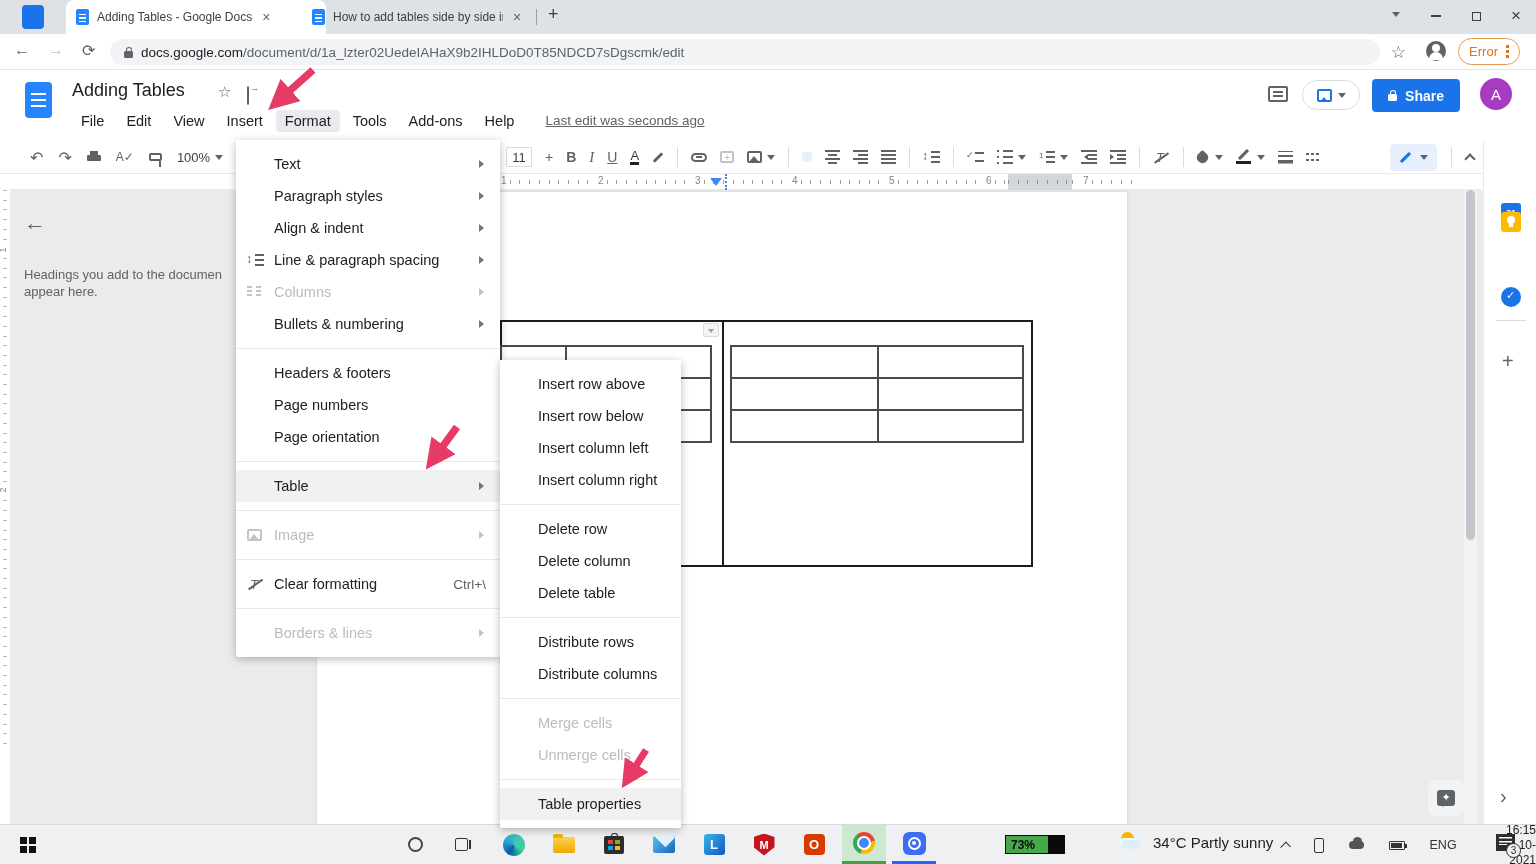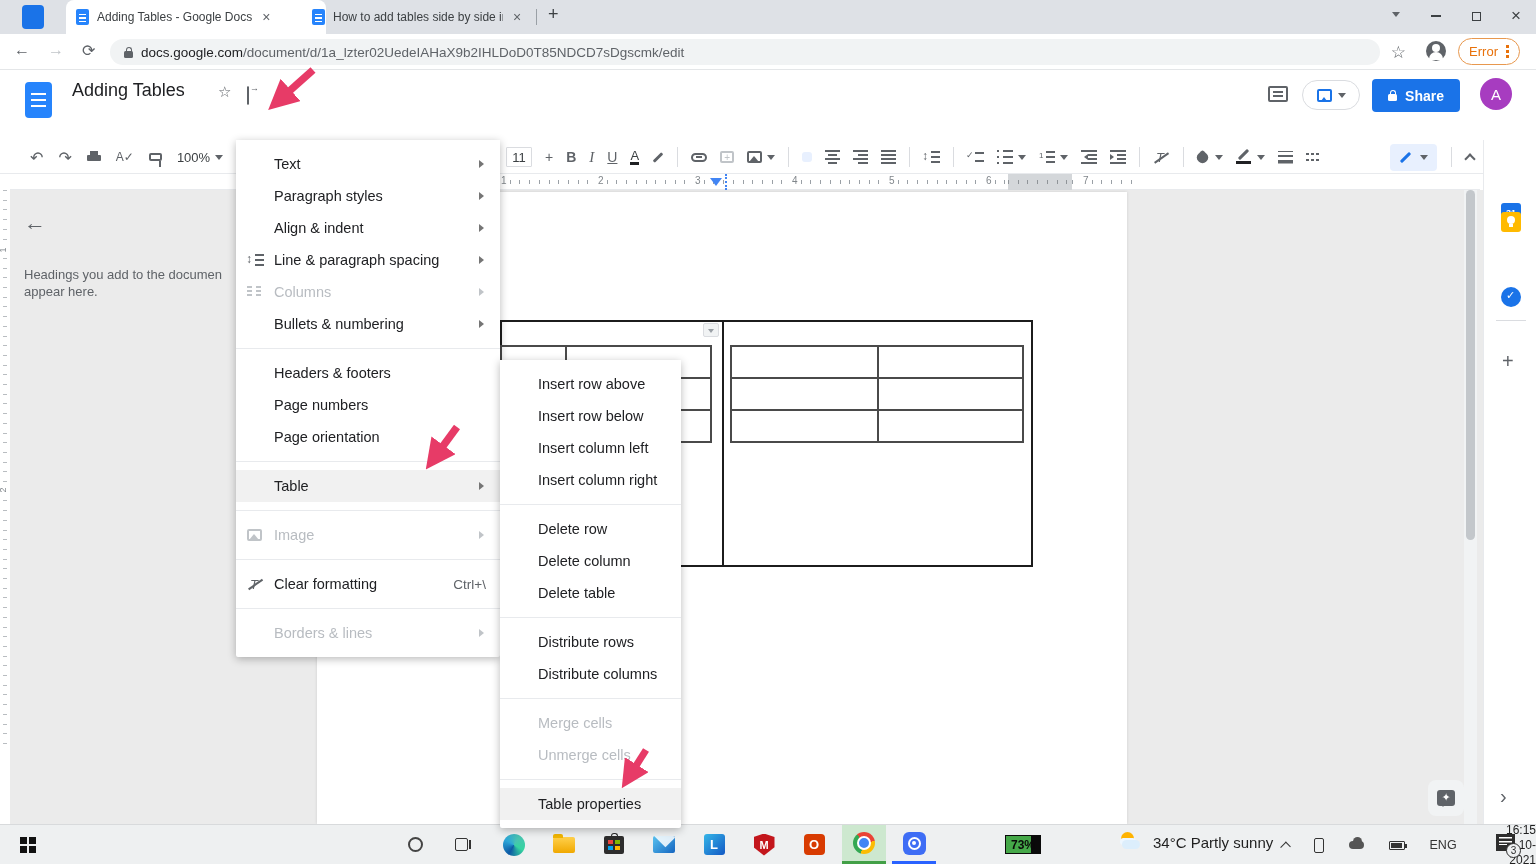--- a/index.html
+++ b/index.html
@@ -234,21 +234,21 @@
   .mail { width:22px; height:17px; background:linear-gradient(135deg,#58c2f0,#1565c0); border-radius:2px; position:relative; overflow:hidden; }
   .mail::before { content:""; position:absolute; left:2px; top:-7px; width:18px; height:14px; background:#fff; opacity:.85; transform:rotate(45deg); }
   .lapp { width:21px; height:21px; background:linear-gradient(135deg,#35b6e8,#1258c4); border-radius:3px; color:#fff; font-weight:bold; font-size:13px; display:flex; align-items:center; justify-content:center; }
   .mcafee { width:21px; height:22px; background:#c3161c; clip-path:polygon(50% 0,100% 16%,100% 62%,50% 100%,0 62%,0 16%); color:#fff; font-weight:bold; font-size:11px; display:flex; align-items:center; justify-content:center; }
   .office { width:21px; height:21px; background:#d83b01; border-radius:4px; color:#fff; font-weight:bold; font-size:13px; display:flex; align-items:center; justify-content:center; }
   .chrome { width:22px; height:22px; border-radius:50%; background:conic-gradient(from -40deg,#ea4335 0 33%,#fbbc05 0 66%,#34a853 0 100%); position:relative; }
   .chrome::after { content:""; position:absolute; left:50%; top:50%; width:10px; height:10px; transform:translate(-50%,-50%); background:#4285f4; border:2px solid #fff; border-radius:50%; }
   .recorder { width:23px; height:23px; background:#3e6df5; border-radius:6px; position:relative; }
   .recorder::before { content:""; position:absolute; left:5px; top:5px; width:13px; height:13px; border:2px solid #fff; border-radius:50%; box-sizing:border-box; }
   .recorder::after { content:""; position:absolute; left:9.5px; top:9.5px; width:4px; height:4px; background:#fff; border-radius:50%; }
-  .batt73 { position:absolute; left:1005px; top:10px; width:36px; height:19px; background:#0a0a0a; border:1.5px solid #0a0a0a; display:flex; align-items:center; }
+  .batt73 { position:absolute; left:1005px; top:10px; width:60px; height:19px; background:#0a0a0a; border:1.5px solid #0a0a0a; display:flex; align-items:center; }
   .batt73 .fill { position:absolute; left:0; top:0; width:73%; height:100%; background:#45a849; }
   .batt73 .lbl { position:relative; z-index:1; font-size:12px; color:#0a0a0a; padding-left:5px; font-weight:bold; }
   .weatherwrap { position:absolute; left:1118px; top:6px; display:flex; align-items:center; gap:9px; }
   .wicon { width:26px; height:22px; position:relative; }
   .wicon::before { content:""; position:absolute; left:3px; top:1px; width:13px; height:13px; border-radius:50%; background:#ffb300; }
   .wicon::after { content:""; position:absolute; left:4px; top:9px; width:18px; height:9px; border-radius:8px; background:#dceefc; box-shadow:-3px -3px 0 -1px #eef7ff; }
   .wtxt { font-size:15px; color:#1f1f1f; }
   .tray { position:absolute; left:1282px; top:0; height:40px; display:flex; align-items:center; gap:25px; color:#333; }
   .tr-chev { width:8px; height:8px; border-left:1.7px solid #333; border-top:1.7px solid #333; transform:rotate(45deg); margin-top:3px; }
   .tr-phone { width:11px; height:15px; border:1.5px solid #333; border-radius:2px; }
@@ -310,20 +310,31 @@
       <span class="dots3"></span>
     </div>
   </div>
 
   <div id="docshead">
     <div class="bigdoc"></div>
     <div class="dtitle">Adding Tables</div>
     <span class="hdico star" style="left:218px;">☆</span>
     <span class="hdico" style="left:247px;top:17px;"><span class="fold"></span></span>
     <span class="hdico" style="left:276px;top:19px;"><span class="cloudi"></span></span>
+    <div class="menurow">
+      <span class="mi">File</span>
+      <span class="mi">Edit</span>
+      <span class="mi">View</span>
+      <span class="mi">Insert</span>
+      <span class="mi hl">Format</span>
+      <span class="mi">Tools</span>
+      <span class="mi">Add-ons</span>
+      <span class="mi">Help</span>
+      <span class="lastedit">Last edit was seconds ago</span>
+    </div>
     <div class="cmtico"></div>
     <div class="presentpill">
       <span class="slidebox"></span>
       <span class="caret-dn"></span>
     </div>
     <div class="sharebtn">
       <span class="lock"></span>
       <span>Share</span>
     </div>
     <div class="avatar-big">A</div>

